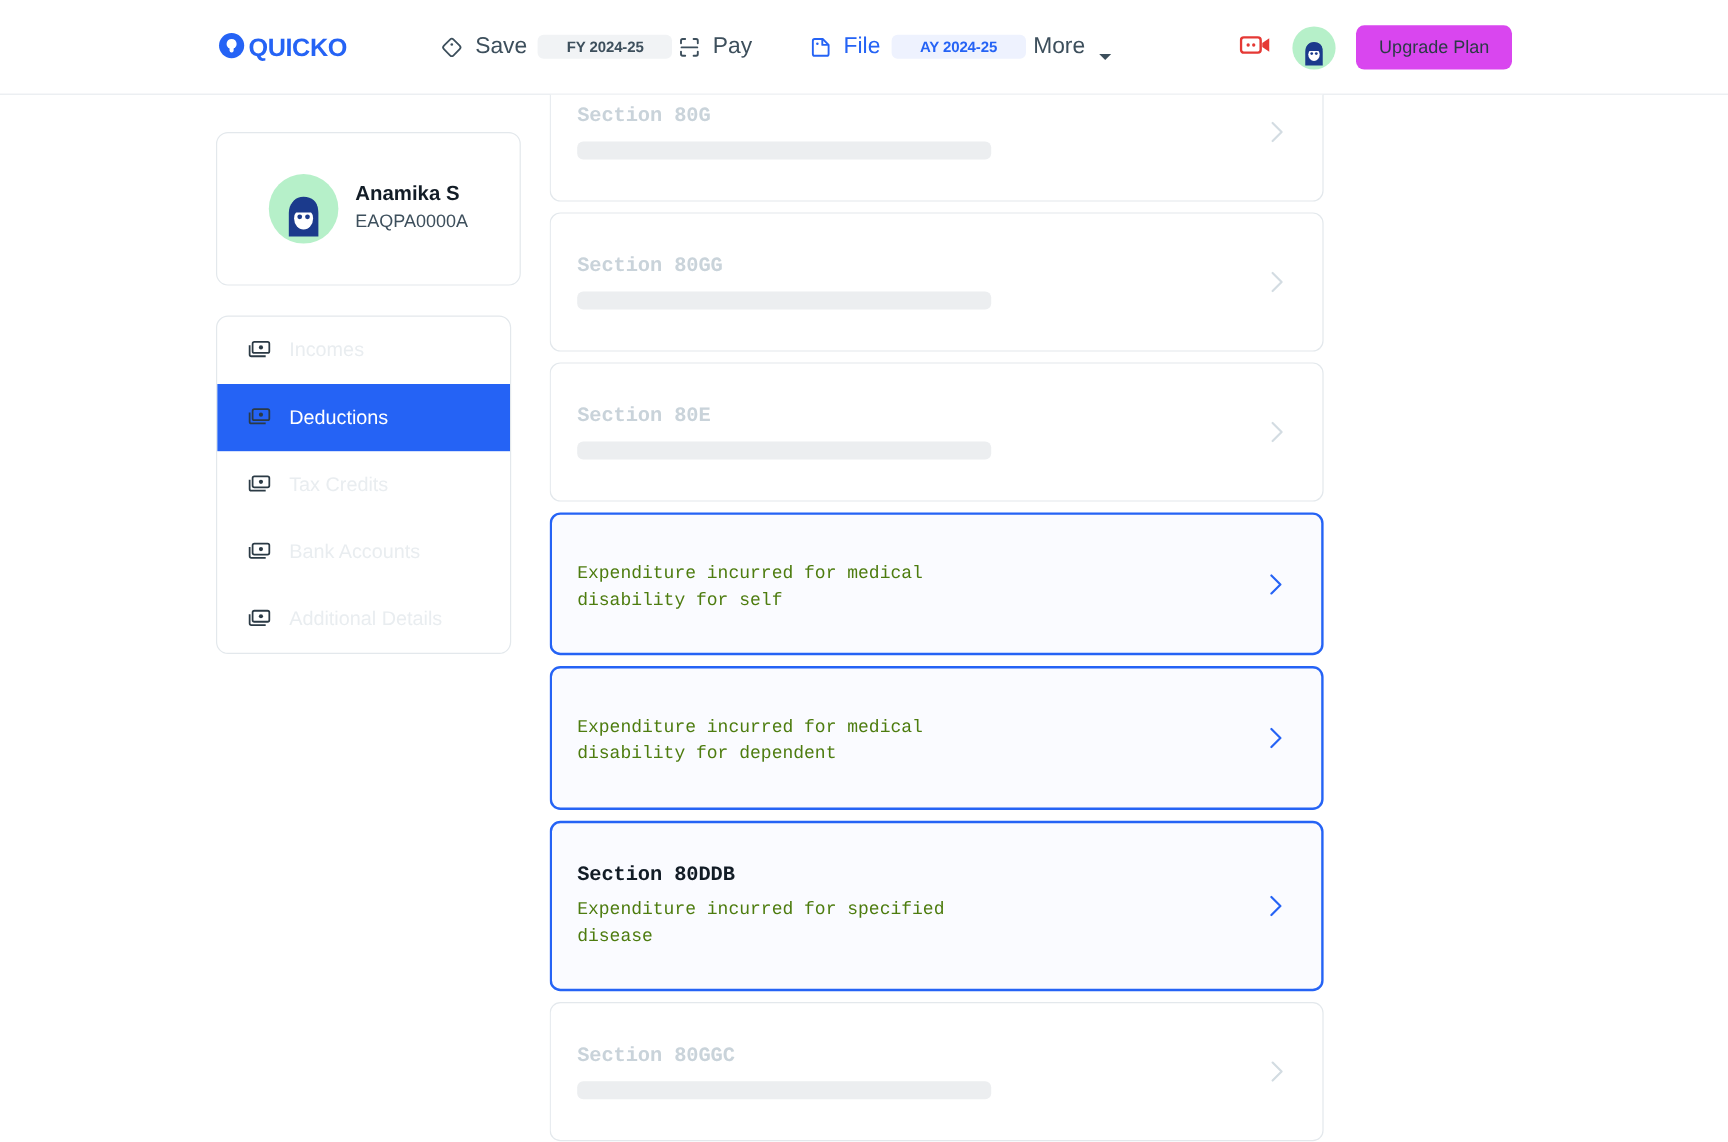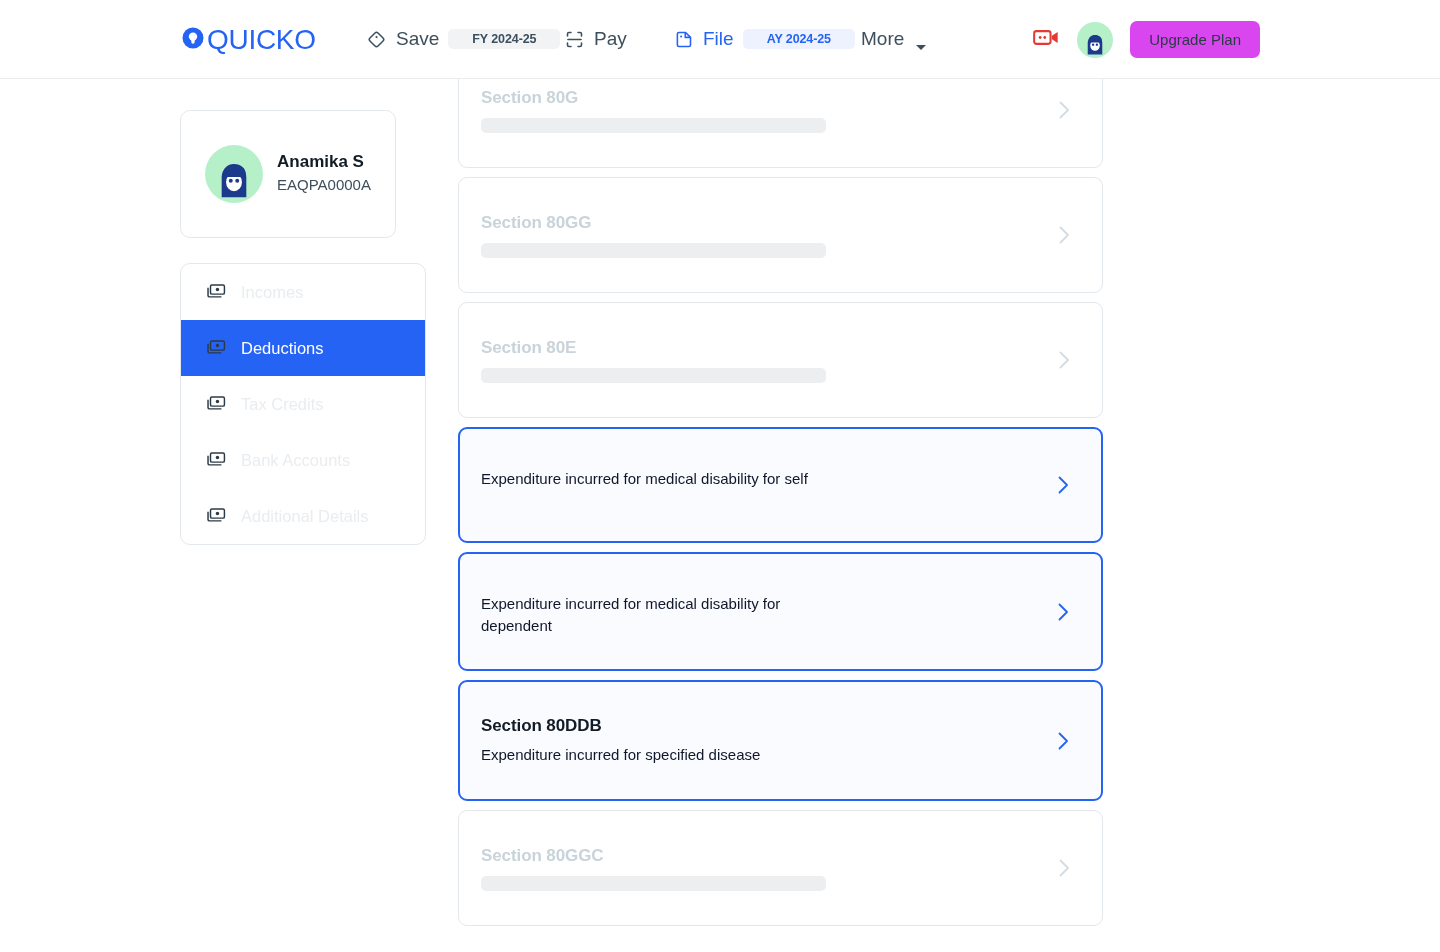--- a/index.html
+++ b/index.html
@@ -19,21 +19,21 @@
     display: flex;
     align-items: center;
     background: #fff;
   }
   .logo {
     position: absolute; left: 181px; top: 26px;
     display: flex; align-items: center; gap: 2px;
   }
   .logo-mark { display: block; }
   .logo-text {
-    font-size: 28px; font-weight: 400; letter-spacing: -0.3px;
+    font-size: 21px; font-weight: 700; letter-spacing: -0.3px;
     color: #2563f5; line-height: 1;
   }
 
   .navgroup { position: absolute; display: flex; align-items: center; gap: 9px; }
   .nav-icon { display: flex; align-items: center; justify-content: center; }
   .nav-label { font-size: 19px; color: #3d4f5c; font-weight: 400; }
   .nav-label.blue { color: #2563f5; }
   .chip {
     font-size: 12.5px; font-weight: 600; color: #3d4f5c;
     background: #f1f3f5; border-radius: 5px;
@@ -69,21 +69,21 @@
     padding: 10px 19px; font-size: 15px; color: #2b3a45;
     font-family: "Liberation Sans", sans-serif;
     cursor: pointer; line-height: 1.15;
   }
 
   
   .body-wrap { display: flex; height: 873px; }
   .sidebar { width: 458px; padding-left: 180px; padding-top: 31px; flex-shrink: 0; }
 
   .profile-card {
-    width: 216px; height: 128px;
+    width: 254px; height: 128px;
     border: 1px solid #e3e8ec; border-radius: 10px;
     display: flex; align-items: center; justify-content: center; gap: 14px;
     background: #fff;
   }
   .profile-avatar {
     width: 58px; height: 58px; border-radius: 50%;
     background: #b6f0c9;
     display: flex; align-items: flex-end; justify-content: center;
     overflow: hidden; flex-shrink: 0;
   }
@@ -112,34 +112,35 @@
   .card-list { width: 645px; display: flex; flex-direction: column; gap: 9px; margin-top: -27px; }
 
   .dcard {
     position: relative;
     border: 1px solid #e3e8ec; border-radius: 9px;
     background: #fff;
     padding: 34px 36px 34px 22px;
     min-height: 93px;
     display: flex; flex-direction: column; 
     cursor: pointer;
+    font-family: Liberation Mono, monospace;
   }
   .dcard.selected {
     border: 2px solid #2563f5;
     background: #fafbff;
     padding: 33px 35px 33px 21px;
   }
   .dcard-title { font-size: 17px; font-weight: 700; color: #c9d3da; line-height: 1.35; letter-spacing: -0.1px; }
   .dcard.selected .dcard-title { color: #121c26; }
   .skeleton {
     width: 345px; height: 15px; border-radius: 5px;
     background: #eceef0; margin-top: 8px;
   }
   .dcard-sub {
-    font-size: 15px; color: #0f172a; line-height: 1.45;
+    font-size: 15px; color: #4d7c0f; line-height: 1.45;
     margin-top: 6px; max-width: 330px;
   }
   .chev {
     position: absolute; right: 32px; top: 50%;
     transform: translateY(-50%);
     width: 11px; height: 18px;
   }
   .chev svg { display: block; }
 
   .card-tall { min-height: 116px; }

